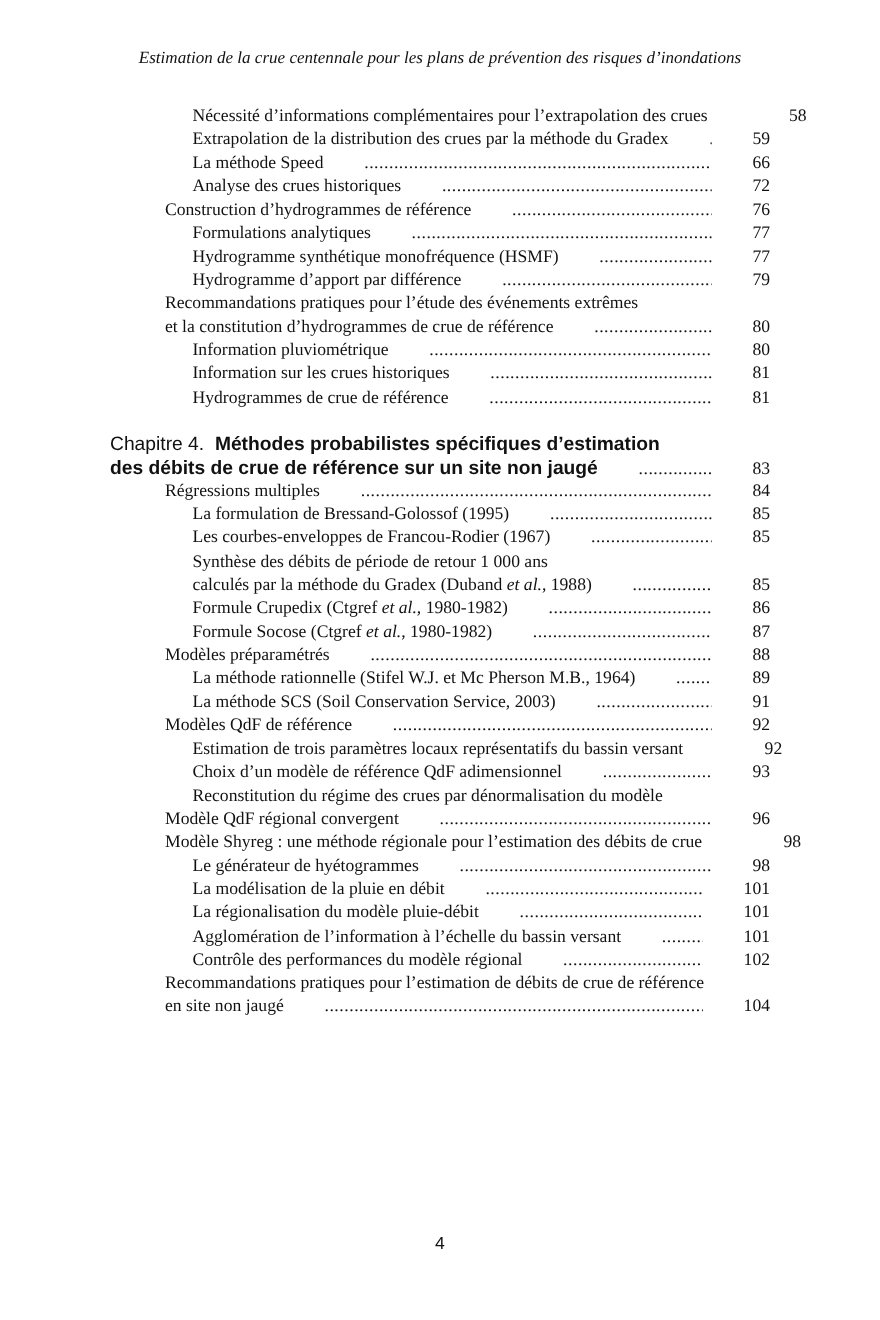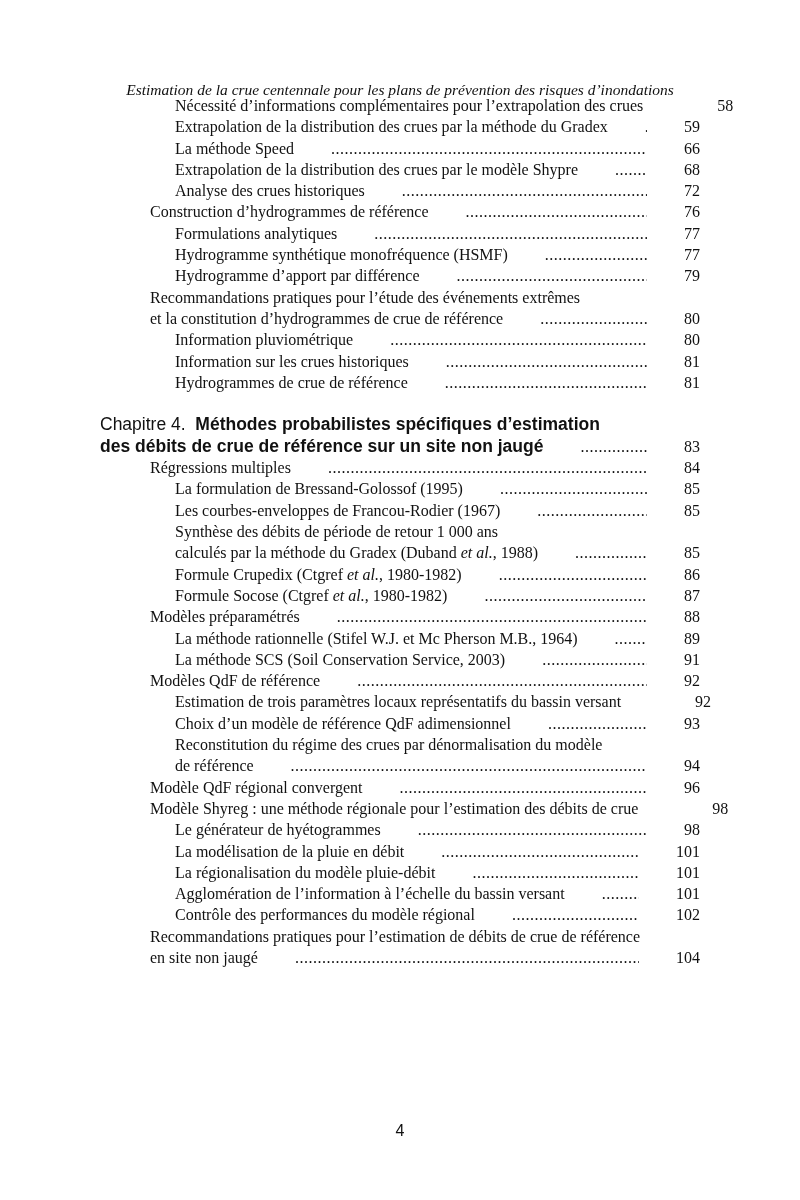--- a/index.html
+++ b/index.html
@@ -1,19 +1,19 @@
 <!DOCTYPE html>
 <html><head>
 <meta charset="utf-8">
 <style>
   html, body { margin:0; padding:0; background:#ffffff; }
   body { width:800px; height:1200px; position:relative; overflow:hidden; color:#111; }
   .header {
     position:absolute; top:44px; left:0; width:800px; text-align:center;
-    font-family:"Liberation Serif", serif; font-style:italic; font-size:15.5px;margin-top:37px;
+    font-family:"Liberation Serif", serif; font-style:italic; font-size:15.5px;
   }
   .toc { position:absolute; top:95px; left:150px; width:550px;
          font-family:"Liberation Serif", serif; font-size:16px; }
   .row { display:flex; align-items:baseline; line-height:21.3px; height:21.3px; white-space:nowrap;gap:36px; }
   .row.l2 { padding-left:25px; }
   .row .t { flex:0 0 auto; }
   .row .d { flex:1 1 auto; overflow:hidden; margin:0 1px; }
   .row .d::before { content:"........................................................................................................................................................................................................"; letter-spacing:0.5px; }
   .row .p { flex:0 0 auto; }
   .chap { margin-top:20px; font-family:"Liberation Sans", sans-serif; font-size:17.5px; margin-left:-50px; }
@@ -42,25 +42,20 @@
         <span class="t">Extrapolation de la distribution des crues par la méthode du Gradex</span>
         <span class="d"></span>
         <span class="p">59</span>
       </div>
       <div class="row l2">
         <span class="t">La méthode Speed</span>
         <span class="d"></span>
         <span class="p">66</span>
       </div>
       <div class="row l2">
-        <span class="t">Extrapolation de la distribution des crues par le modèle Shypre</span>
-        <span class="d"></span>
-        <span class="p">68</span>
-      </div>
-      <div class="row l2">
         <span class="t">Analyse des crues historiques</span>
         <span class="d"></span>
         <span class="p">72</span>
       </div>
       <div class="row">
         <span class="t">Construction d’hydrogrammes de référence</span>
         <span class="d"></span>
         <span class="p">76</span>
       </div>
       <div class="row l2">
@@ -172,25 +167,20 @@
         <span class="p">92</span>
       </div>
       <div class="row l2">
         <span class="t">Choix d’un modèle de référence QdF adimensionnel</span>
         <span class="d"></span>
         <span class="p">93</span>
       </div>
       <div class="row l2 cont">
         <span class="t">Reconstitution du régime des crues par dénormalisation du modèle</span>
       </div>
-      <div class="row l2">
-        <span class="t">de référence</span>
-        <span class="d"></span>
-        <span class="p">94</span>
-      </div>
       <div class="row">
         <span class="t">Modèle QdF régional convergent</span>
         <span class="d"></span>
         <span class="p">96</span>
       </div>
       <div class="row">
         <span class="t">Modèle Shyreg : une méthode régionale pour l’estimation des débits de crue</span>
         <span class="d"></span>
         <span class="p">98</span>
       </div>

